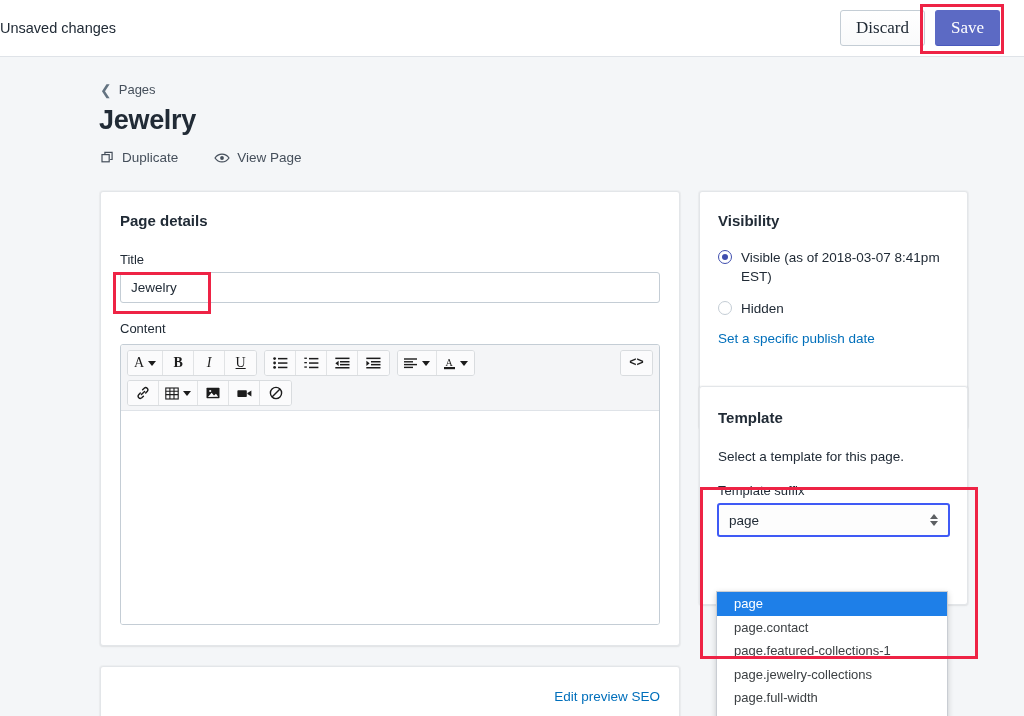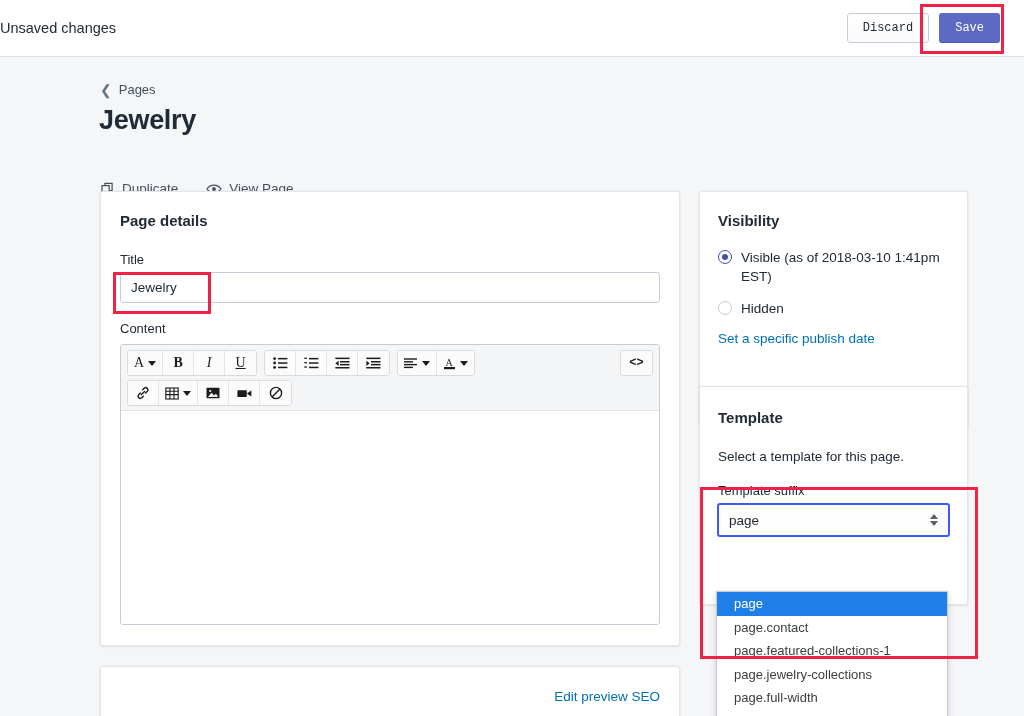--- a/index.html
+++ b/index.html
@@ -23,22 +23,22 @@
   }
   .topbar-msg {
     font-size: 14.5px;
     color: #212b36;
   }
   .topbar-actions {
     margin-left: auto; margin-right: 24px;
     display: flex; align-items: center; gap: 10px;
   }
   .btn {
-    font-family: Liberation Mono, monospace;
-    font-size: 12px;
+    font-family: Liberation Serif, serif;
+    font-size: 17px;
     border-radius: 3px;
     padding: 7px 15px;
     cursor: pointer;
     line-height: 1.2;
   }
   .btn-default {
     background: linear-gradient(180deg,#ffffff,#f9fafb);
     border: 1px solid #c4cdd5;
     color: #212b36;
   }
@@ -76,21 +76,21 @@
   .breadcrumb .chev { font-size: 14px; color: #637381; line-height: 1; }
 
   .page-title {
     position: absolute; left: 99px; top: 48px;
     font-size: 27px; font-weight: bold; letter-spacing: -0.3px;
     color: #212b36;
   }
 
   .page-actions {
     position: absolute; left: 101px; top: 93px;
-    display: flex; align-items: center; gap: 28px; margin-top: 31px;
+    display: flex; align-items: center; gap: 36px;
   }
   .page-action {
     display: flex; align-items: center; gap: 7px;
     font-size: 13.5px; color: #454f5b; cursor: pointer;
   }
   .page-action svg { display: block; }
 
   
   .card {
     position: absolute;
@@ -426,21 +426,21 @@
     <div class="link" style="position:absolute;right:19px;top:22px;">Edit preview SEO</div>
 
   </div>
 
   <div class="card" id="card-visibility">
     <div class="card-title" style="position:absolute;left:18px;top:20px;">Visibility</div>
 
     <div style="position:absolute;left:18px;right:16px;top:56px;">
       <div class="radio-row">
         <span class="radio checked"></span>
-        <span class="radio-label">Visible (as of 2018-03-10 1:41pm EST)</span>
+        <span class="radio-label">Visible (as of 2018-03-07 8:41pm EST)</span>
       </div>
       <div class="radio-row">
         <span class="radio"></span>
         <span class="radio-label">Hidden</span>
       </div>
       <div class="link">Set a specific publish date</div>
     </div>
   </div>
 
   <div class="card" id="card-template">

